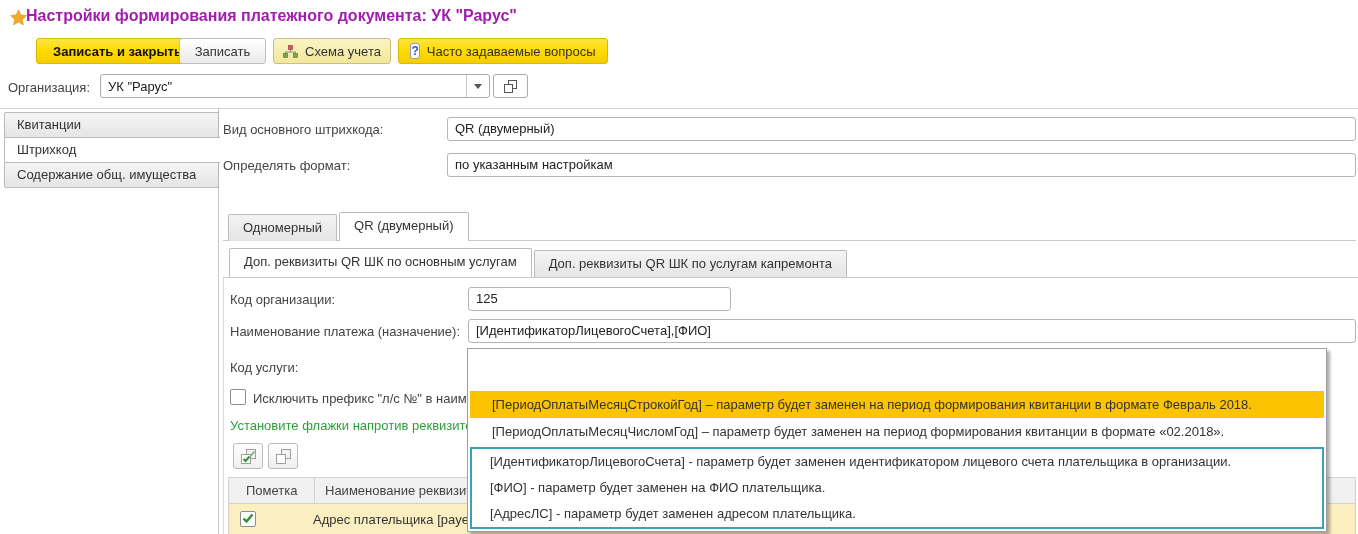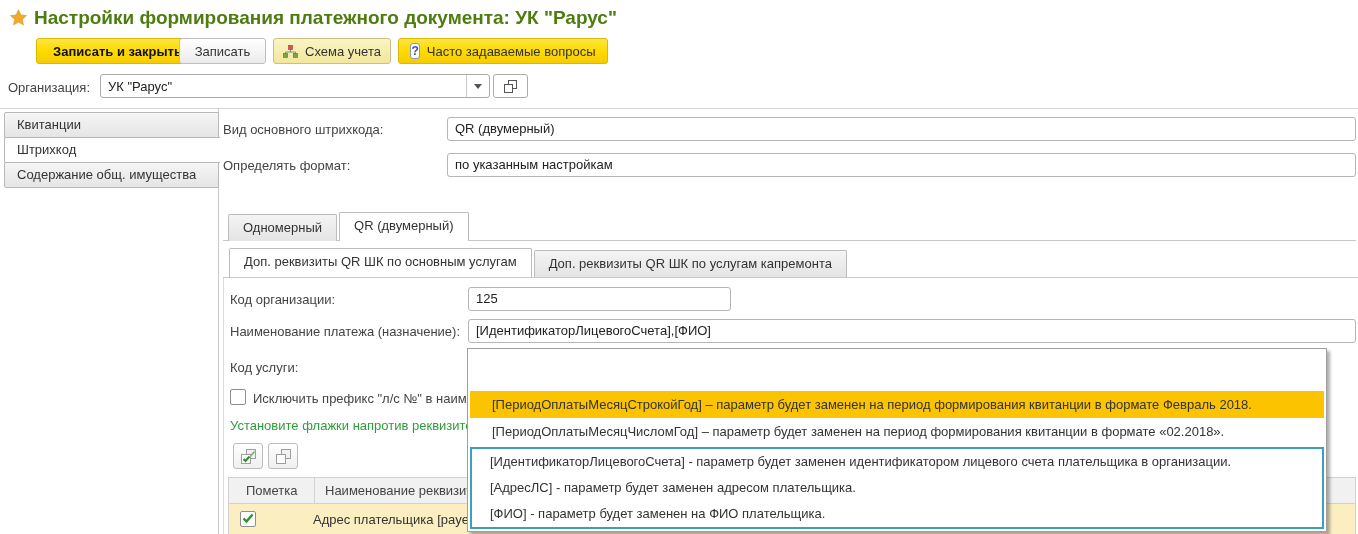--- a/index.html
+++ b/index.html
@@ -8,21 +8,21 @@
     width:1358px; height:534px; position:relative; overflow:hidden;
     background:#fff; font-family:"Liberation Sans","DejaVu Sans",sans-serif;
     font-size:13px; color:#333;
   }
   .abs { position:absolute; }
   .label { color:#444; white-space:nowrap; }
   .vline { position:absolute; width:1px; background:#C8C8C8; }
   .hline { position:absolute; height:1px; background:#C9C9C9; }
 
   
-  #page-title { left:34px; top:7px; font-size:19px; font-weight:bold; color:#4d7c0f; white-space:nowrap; }
+  #page-title { left:26px; top:7px; font-size:16px; font-weight:bold; color:#a21caf; white-space:nowrap; }
 
   
   .tbtn {
     position:absolute; top:38px; height:26px; border-radius:3px;
     display:flex; align-items:center; justify-content:center; gap:7px;
     padding:0 12px; white-space:nowrap; cursor:default;
   }
   .tbtn.bright {
     background:linear-gradient(180deg,#FFE448 0%, var(--c-accent,#FFDC00) 45%, #F6CB00 100%);
     border:1px solid var(--c-accent-border,#D8BB00);
@@ -257,16 +257,16 @@
     </div>
     <div class="td c2">Адрес плательщика [paye</div>
   </div>
 </div>
 
 <div id="param-dropdown">
   <div class="dd-item selected">[ПериодОплатыМесяцСтрокойГод] – параметр будет заменен на период формирования квитанции в формате Февраль 2018.</div>
   <div class="dd-item">[ПериодОплатыМесяцЧисломГод] – параметр будет заменен на период формирования квитанции в формате «02.2018».</div>
   <div class="dd-group">
     <div class="dd-item">[ИдентификаторЛицевогоСчета] - параметр будет заменен идентификатором лицевого счета плательщика в организации.</div>
+    <div class="dd-item">[ФИО] - параметр будет заменен на ФИО плательщика.</div>
     <div class="dd-item">[АдресЛС] - параметр будет заменен адресом плательщика.</div>
-    <div class="dd-item">[ФИО] - параметр будет заменен на ФИО плательщика.</div>
   </div>
 </div>
 
 </body></html>

